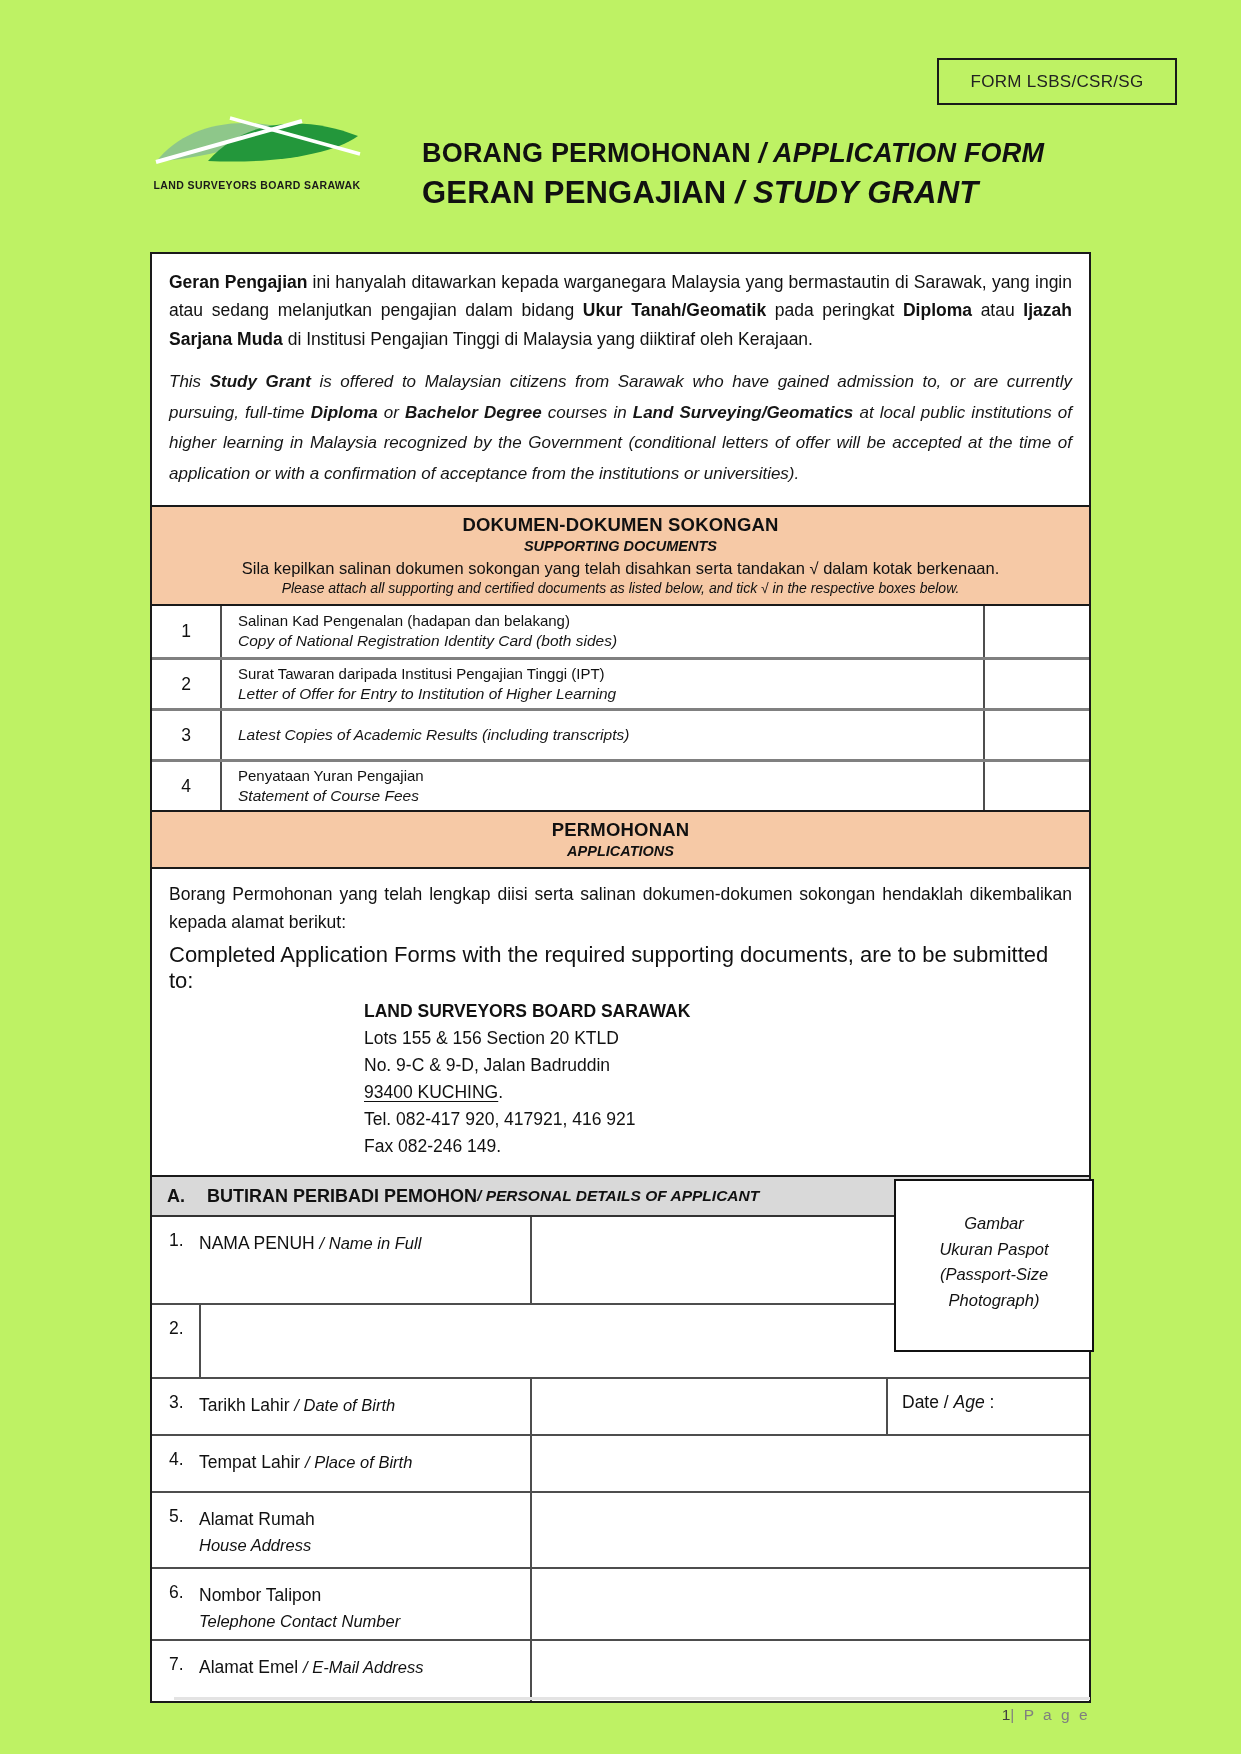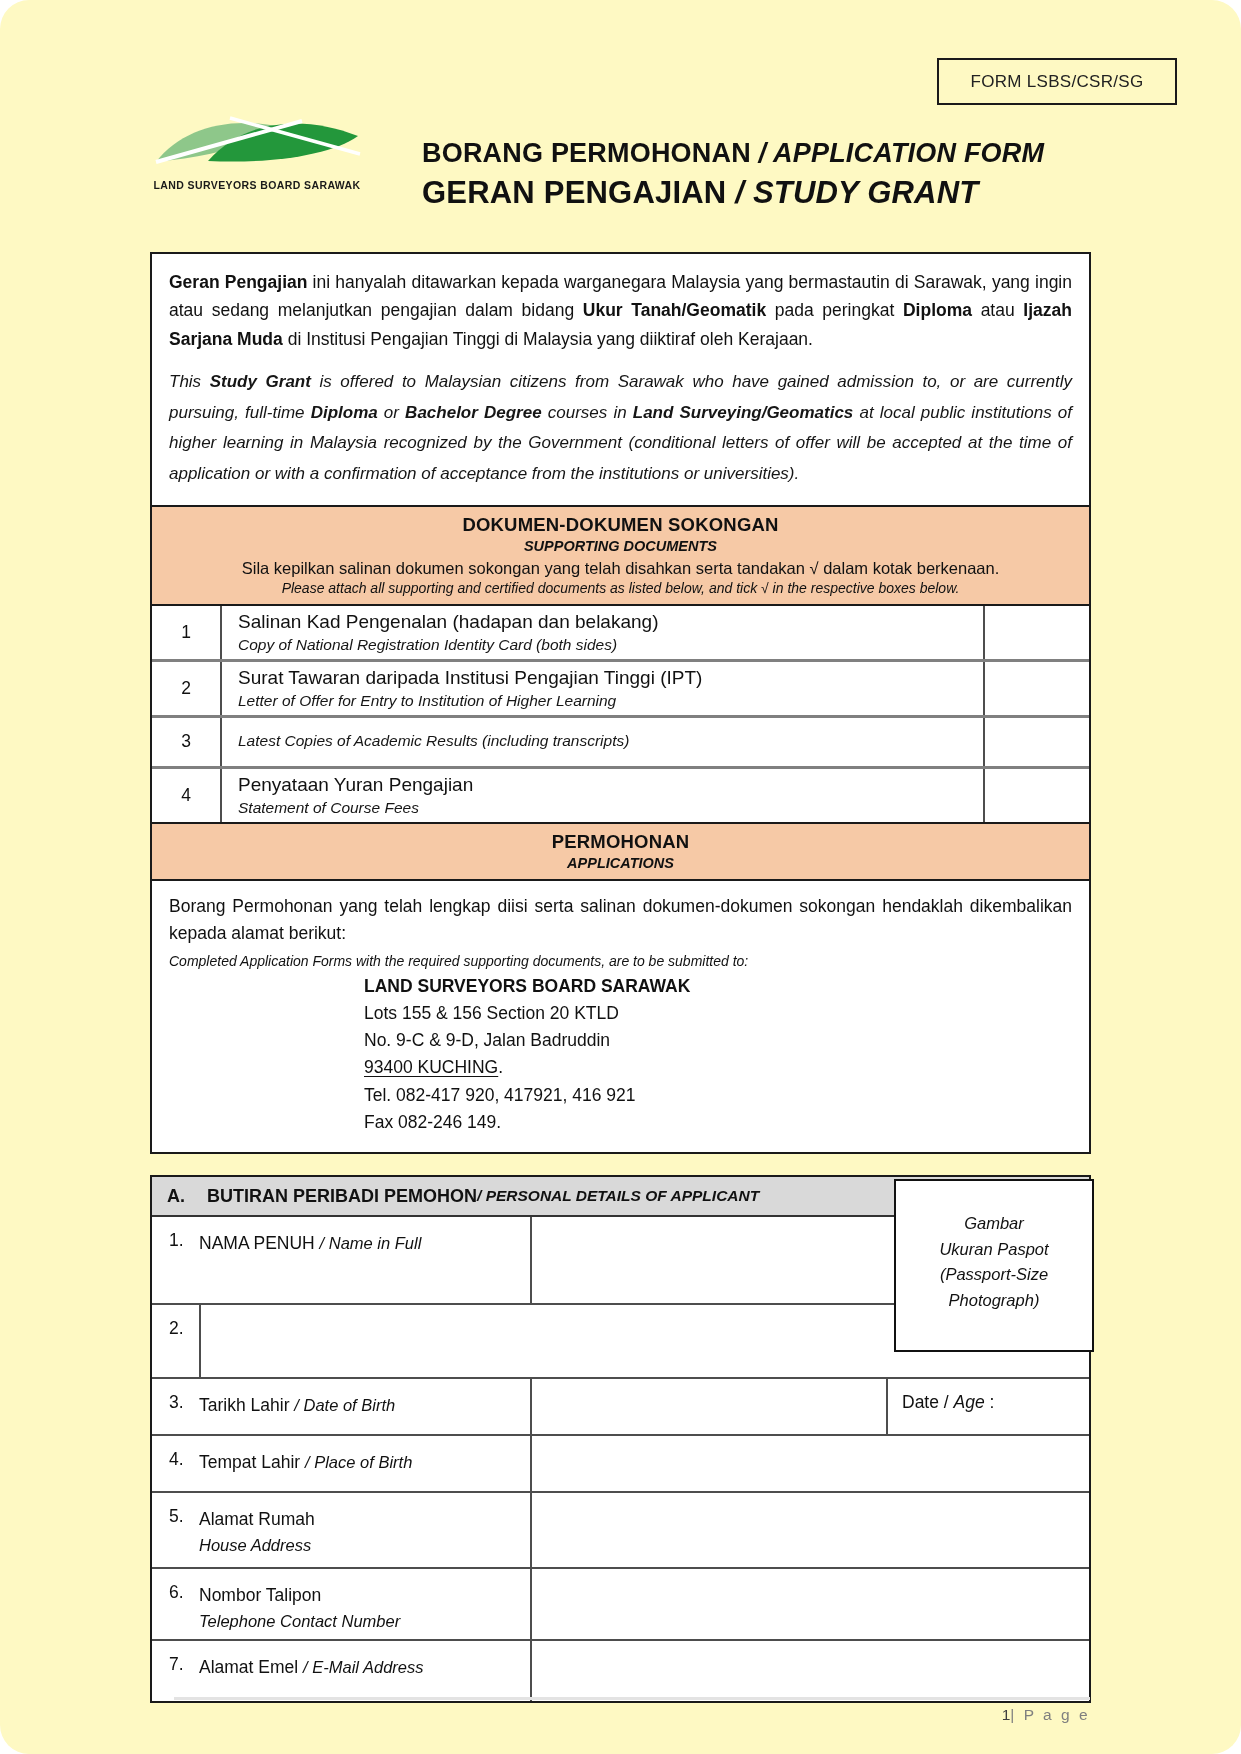--- a/index.html
+++ b/index.html
@@ -1,21 +1,20 @@
 <!DOCTYPE html>
 <html><head>
 <meta charset="utf-8">
 <style>
   * { margin:0; padding:0; box-sizing:border-box; }
   html,body { background:#ffffff; }
   .page {
     position:relative; width:1241px; height:1754px; margin:0 auto;
-    background:#fef9c3; font-family:"Liberation Sans", sans-serif; color:#111;
+    background:#bef264; font-family:"Liberation Sans", sans-serif; color:#111;
     overflow:hidden;
-    border-radius:29px;
   }
   
   .form-code-box {
     position:absolute; left:937px; top:58px; width:240px; height:47px;
     border:2px solid #1a1a1a; display:flex; align-items:center; justify-content:center;
     font-size:17px; color:#222; letter-spacing:.3px;
   }
   
   .logo-block { position:absolute; left:148px; top:112px; width:218px; text-align:center; }
   .logo-caption { font-size:10.5px; font-weight:bold; letter-spacing:.4px; color:#1a1a1a; margin-top:1px; white-space:nowrap; }
@@ -47,26 +46,26 @@
     padding:10px 17px 16px 17px; color:#161616;
   }
   
   .doc-row { display:flex; align-items:stretch; min-height:51px; }
   .doc-row + .doc-row { border-top:3px solid #808080; }
   .doc-num {
     width:70px; flex:0 0 70px; border-right:2px solid #4d4d4d;
     display:flex; align-items:center; justify-content:center; font-size:17.5px;
   }
   .doc-desc { flex:1; padding:3px 6px 4px 16px; display:flex; flex-direction:column; justify-content:center; }
-  .doc-my { font-size:19px; line-height:1.35; }
+  .doc-my { font-size:15px; line-height:1.35; }
   .doc-en { font-size:15.5px; font-style:italic; line-height:1.3; color:#161616; }
   .doc-check { width:106px; flex:0 0 106px; border-left:2px solid #4d4d4d; background:#fff; cursor:pointer; }
   
   .apps-para-my { font-size:17.5px; line-height:1.55; text-align:justify; padding:12px 17px 2px; }
-  .apps-para-en { font-size:14px; font-style:italic; padding:4px 17px 2px; }
+  .apps-para-en { font-size:22px; padding:4px 17px 2px; }
   .address { margin:2px 0 16px 212px; font-size:17.5px; line-height:1.55; }
   .addr-name { font-weight:bold; }
   .addr-city { text-decoration:underline; text-underline-offset:3px; }
   
   .section-a {
     position:absolute; left:150px; top:1175px; width:941px;
     border:2px solid #1a1a1a; background:#fff;
   }
   .sec-header {
     background:#d9d9d9; height:40px; display:flex; align-items:center;

